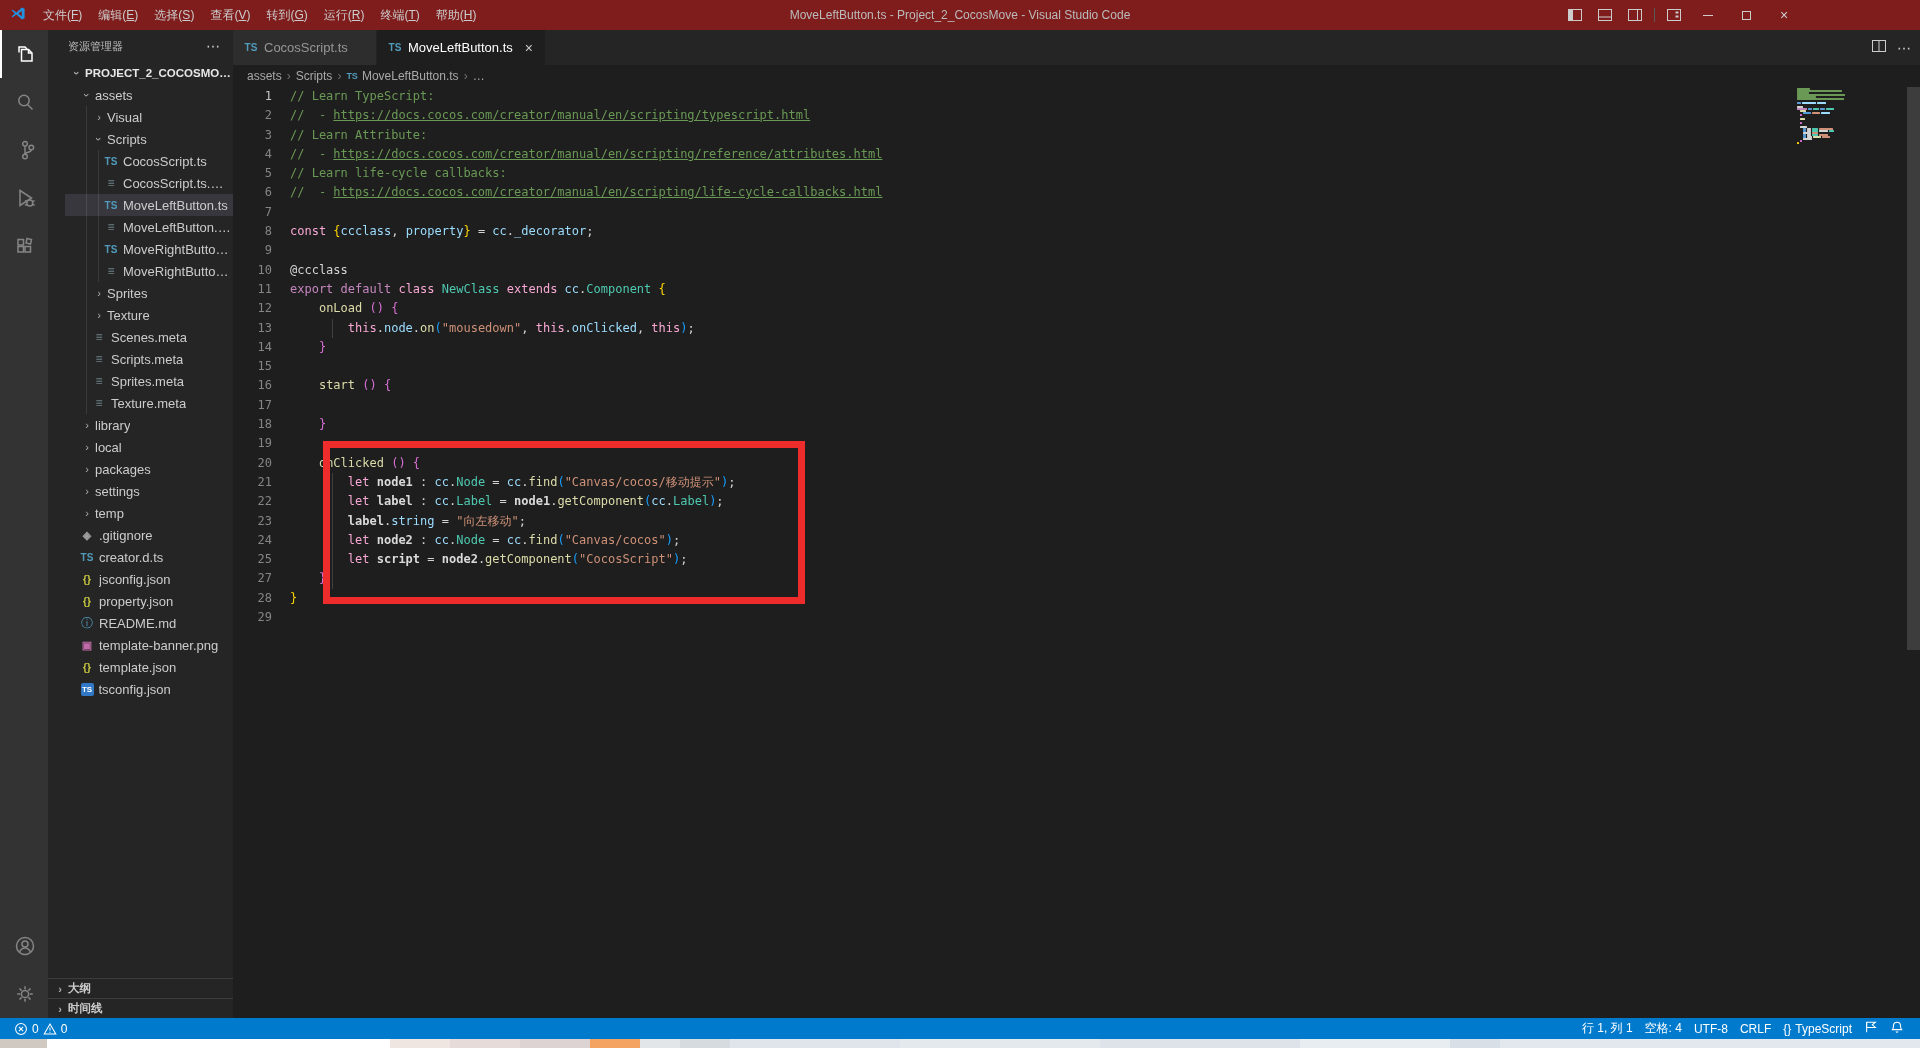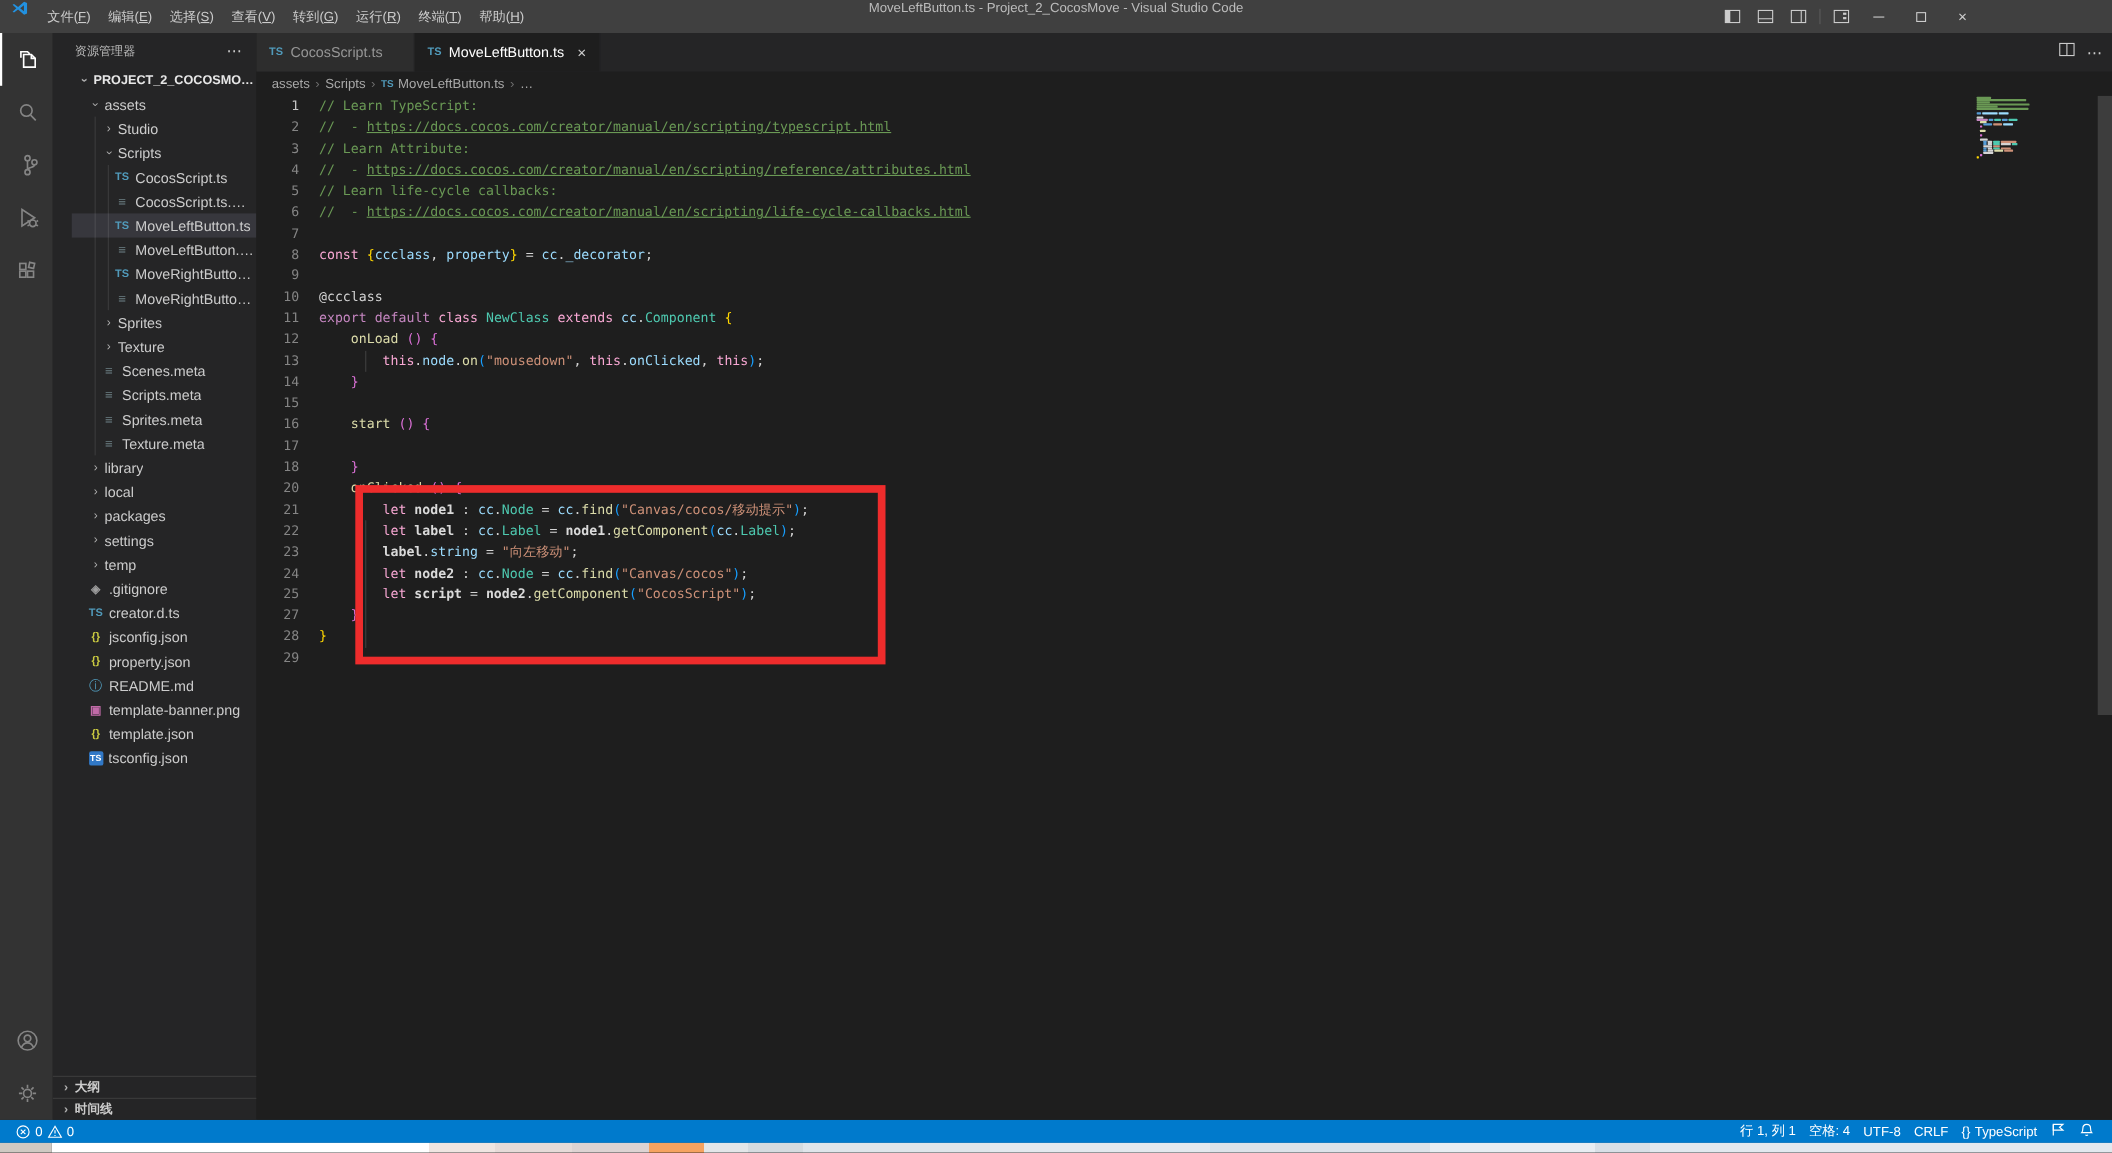--- a/index.html
+++ b/index.html
@@ -1,21 +1,21 @@
 <!DOCTYPE html>
 <html><head>
 <meta charset="utf-8">
 <style>
   * { margin:0; padding:0; box-sizing:border-box; }
   html,body { width:1920px; height:1048px; overflow:hidden; background:#1e1e1e;
     font-family:"Liberation Sans", sans-serif; }
   .app { width:1920px; height:1048px; display:flex; flex-direction:column; }
 
   
-  .titlebar { height:30px; background:#404040; display:flex; align-items:flex-start;
+  .titlebar { height:30px; background:#7f1d1d; display:flex; align-items:center;
     color:#cccccc; font-size:12px; position:relative; flex:0 0 30px; }
   .vscode-logo { width:18px; height:18px; margin:0 8px 0 9px; flex:0 0 auto; }
   .menus { display:flex; height:100%; }
   .menu-item { padding:0 8px; display:flex; align-items:center; cursor:default; }
   .menu-item u { text-decoration:underline; }
   .win-title { position:absolute; left:0; right:0; text-align:center; color:#bbbbbb;
     pointer-events:none; font-size:12px; }
   .tb-right { margin-left:auto; display:flex; align-items:center; height:100%; z-index:2; }
   .tb-icon { width:30px; height:30px; display:flex; align-items:center; justify-content:center; color:#cccccc; }
   .tb-sep { width:1px; height:14px; background:#5a5a5a; margin:0 4px; }
@@ -234,21 +234,21 @@
           <div class="tree-row root" style="padding-left: 4px;">
             <span class="chev exp">›</span>
             <span class="tree-label">PROJECT_2_COCOSMOVE</span>
           </div>
           <div class="tree-row" style="padding-left: 14px;">
             <span class="chev exp">›</span>
             <span class="tree-label">assets</span>
           </div>
           <div class="tree-row" style="padding-left: 26px;">
             <span class="chev">›</span>
-            <span class="tree-label">Studio</span>
+            <span class="tree-label">Visual</span>
           </div>
           <div class="tree-row" style="padding-left: 26px;">
             <span class="chev exp">›</span>
             <span class="tree-label">Scripts</span>
           </div>
           <div class="tree-row" style="padding-left: 38px;">
             <span class="ficon ts">TS</span>
             <span class="tree-label">CocosScript.ts</span>
           </div>
           <div class="tree-row" style="padding-left: 38px;">
@@ -418,20 +418,21 @@
             <div class="cl"><span class="ln">9</span><span class="ct"></span></div>
             <div class="cl"><span class="ln">10</span><span class="ct"><span class="tk-plain">@ccclass</span></span></div>
             <div class="cl"><span class="ln">11</span><span class="ct"><span class="tk-ctrl">export</span><span class="tk-plain"> </span><span class="tk-ctrl">default</span><span class="tk-plain"> </span><span class="tk-kw">class </span><span class="tk-type">NewClass </span><span class="tk-kw">extends </span><span class="tk-var">cc</span><span class="tk-plain">.</span><span class="tk-type">Component </span><span class="tk-b1">{</span></span></div>
             <div class="cl"><span class="ln">12</span><span class="ct"><span class="tk-plain">    </span><span class="tk-fn">onLoad </span><span class="tk-b2">()</span><span class="tk-plain"> </span><span class="tk-b2">{</span></span></div>
             <div class="cl"><span class="ln">13</span><span class="ct"><span class="tk-plain">        </span><span class="tk-kw">this</span><span class="tk-plain">.</span><span class="tk-var">node</span><span class="tk-plain">.</span><span class="tk-fn">on</span><span class="tk-b3">(</span><span class="tk-str">"mousedown"</span><span class="tk-plain">, </span><span class="tk-kw">this</span><span class="tk-plain">.</span><span class="tk-var">onClicked</span><span class="tk-plain">, </span><span class="tk-kw">this</span><span class="tk-b3">)</span><span class="tk-plain">;</span></span></div>
             <div class="cl"><span class="ln">14</span><span class="ct"><span class="tk-plain">    </span><span class="tk-b2">}</span></span></div>
             <div class="cl"><span class="ln">15</span><span class="ct"></span></div>
             <div class="cl"><span class="ln">16</span><span class="ct"><span class="tk-plain">    </span><span class="tk-fn">start </span><span class="tk-b2">()</span><span class="tk-plain"> </span><span class="tk-b2">{</span></span></div>
             <div class="cl"><span class="ln">17</span><span class="ct"></span></div>
             <div class="cl"><span class="ln">18</span><span class="ct"><span class="tk-plain">    </span><span class="tk-b2">}</span></span></div>
+            <div class="cl"><span class="ln">19</span><span class="ct"></span></div>
             <div class="cl"><span class="ln">20</span><span class="ct"><span class="tk-plain">    </span><span class="tk-fn">onClicked </span><span class="tk-b2">()</span><span class="tk-plain"> </span><span class="tk-b2">{</span></span></div>
             <div class="cl"><span class="ln">21</span><span class="ct"><span class="tk-plain">        </span><span class="tk-kw">let </span><span class="tk-ident">node1</span><span class="tk-plain"> : </span><span class="tk-var">cc</span><span class="tk-plain">.</span><span class="tk-type">Node</span><span class="tk-plain"> = </span><span class="tk-var">cc</span><span class="tk-plain">.</span><span class="tk-fn">find</span><span class="tk-b3">(</span><span class="tk-str">"Canvas/cocos/移动提示"</span><span class="tk-b3">)</span><span class="tk-plain">;</span></span></div>
             <div class="cl"><span class="ln">22</span><span class="ct"><span class="tk-plain">        </span><span class="tk-kw">let </span><span class="tk-ident">label</span><span class="tk-plain"> : </span><span class="tk-var">cc</span><span class="tk-plain">.</span><span class="tk-type">Label</span><span class="tk-plain"> = </span><span class="tk-ident">node1</span><span class="tk-plain">.</span><span class="tk-fn">getComponent</span><span class="tk-b3">(</span><span class="tk-var">cc</span><span class="tk-plain">.</span><span class="tk-type">Label</span><span class="tk-b3">)</span><span class="tk-plain">;</span></span></div>
             <div class="cl"><span class="ln">23</span><span class="ct"><span class="tk-plain">        </span><span class="tk-ident">label</span><span class="tk-plain">.</span><span class="tk-var">string</span><span class="tk-plain"> = </span><span class="tk-str">"向左移动"</span><span class="tk-plain">;</span></span></div>
             <div class="cl"><span class="ln">24</span><span class="ct"><span class="tk-plain">        </span><span class="tk-kw">let </span><span class="tk-ident">node2</span><span class="tk-plain"> : </span><span class="tk-var">cc</span><span class="tk-plain">.</span><span class="tk-type">Node</span><span class="tk-plain"> = </span><span class="tk-var">cc</span><span class="tk-plain">.</span><span class="tk-fn">find</span><span class="tk-b3">(</span><span class="tk-str">"Canvas/cocos"</span><span class="tk-b3">)</span><span class="tk-plain">;</span></span></div>
             <div class="cl"><span class="ln">25</span><span class="ct"><span class="tk-plain">        </span><span class="tk-kw">let </span><span class="tk-ident">script</span><span class="tk-plain"> = </span><span class="tk-ident">node2</span><span class="tk-plain">.</span><span class="tk-fn">getComponent</span><span class="tk-b3">(</span><span class="tk-str">"CocosScript"</span><span class="tk-b3">)</span><span class="tk-plain">;</span></span></div>
             <div class="cl"><span class="ln">27</span><span class="ct"><span class="tk-plain">    </span><span class="tk-b2">}</span></span></div>
             <div class="cl"><span class="ln">28</span><span class="ct"><span class="tk-b1">}</span></span></div>
             <div class="cl"><span class="ln">29</span><span class="ct"></span></div>
           </div>

